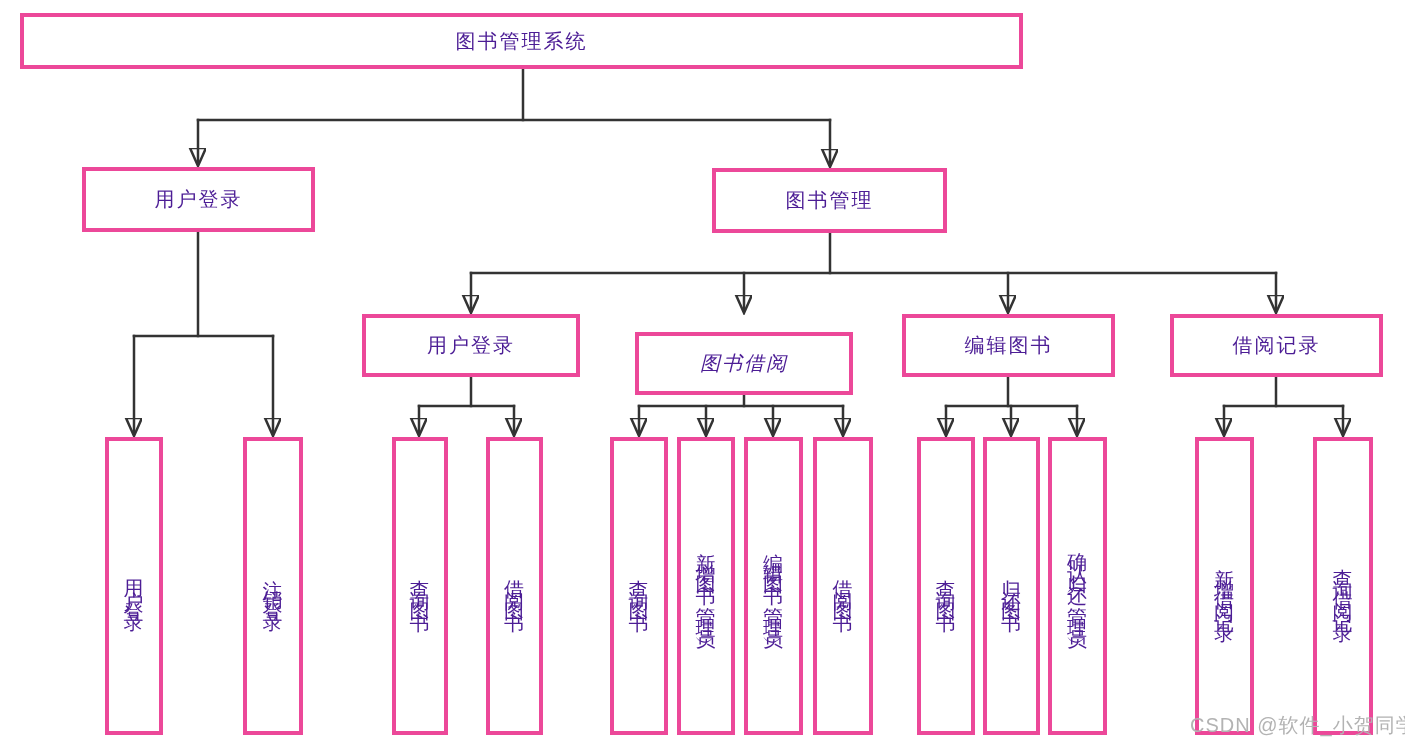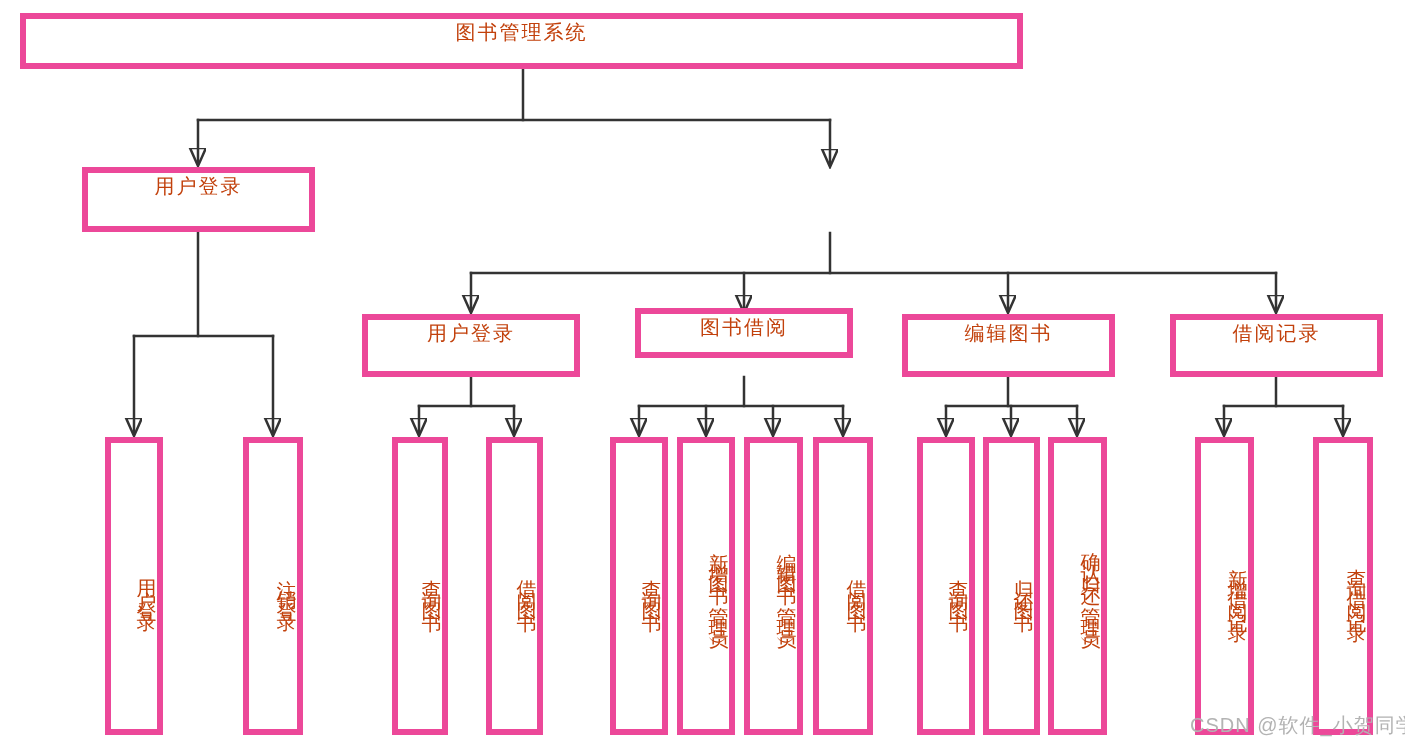--- a/index.html
+++ b/index.html
@@ -10,24 +10,25 @@
     height:747px;
     background:#ffffff;
     font-family:"Liberation Sans", "DejaVu Sans", sans-serif;
     overflow:hidden;
   }
   .wires { position:absolute; left:0; top:0; }
   .wires path { stroke:#333333; stroke-width:2.5; fill:none; stroke-linecap:square; }
   .box {
     position:absolute;
     background:#ffffff;
-    border:6px solid #ec4899;
+    border:4px solid #ec4899;
     display:flex;
+    align-items:center;
     justify-content:center;
-    color:#c2410c;
+    color:#4c1d95;
   }
   .hbox { font-size:20px; letter-spacing:2px; white-space:nowrap; }
   .vbox {
     writing-mode:vertical-rl;
     text-orientation:mixed;
     font-size:20px;
     letter-spacing:11px;
     line-height:1;
   }
   .watermark {
@@ -93,25 +94,28 @@
     <path d="M1343 406 V433" marker-end="url(#arr)"></path>
   </svg>
 
   <div class="box hbox" style="left:20px; top:13px; width:1003px; height:56px;">
     <span>图书管理系统</span>
   </div>
 
   <div class="box hbox" style="left:82px; top:167px; width:233px; height:65px;">
     <span>用户登录</span>
   </div>
+  <div class="box hbox" style="left:712px; top:168px; width:235px; height:65px;">
+    <span>图书管理</span>
+  </div>
 
   <div class="box hbox" style="left:362px; top:314px; width:218px; height:63px;">
     <span>用户登录</span>
   </div>
-  <div class="box hbox" style="left:635px; top:308px; width:218px; height:50px;">
+  <div class="box hbox" style="left:635px; top:332px; width:218px; height:63px;font-style:italic;">
     <span>图书借阅</span>
   </div>
   <div class="box hbox" style="left:902px; top:314px; width:213px; height:63px;">
     <span>编辑图书</span>
   </div>
   <div class="box hbox" style="left:1170px; top:314px; width:213px; height:63px;">
     <span>借阅记录</span>
   </div>
 
   <div class="box vbox" style="left:105px; top:437px; width:58px; height:298px;">

